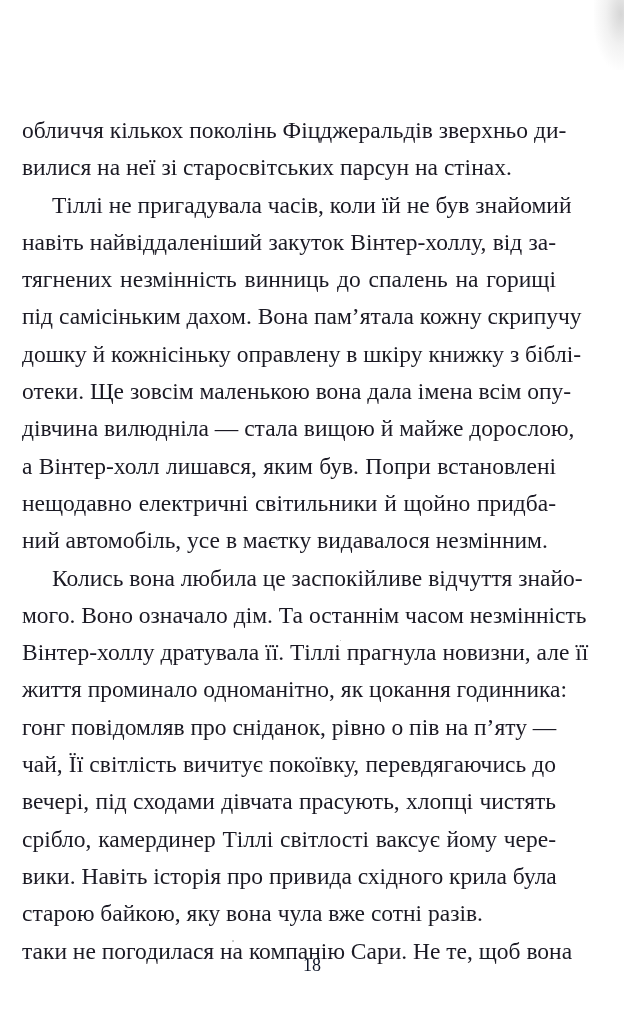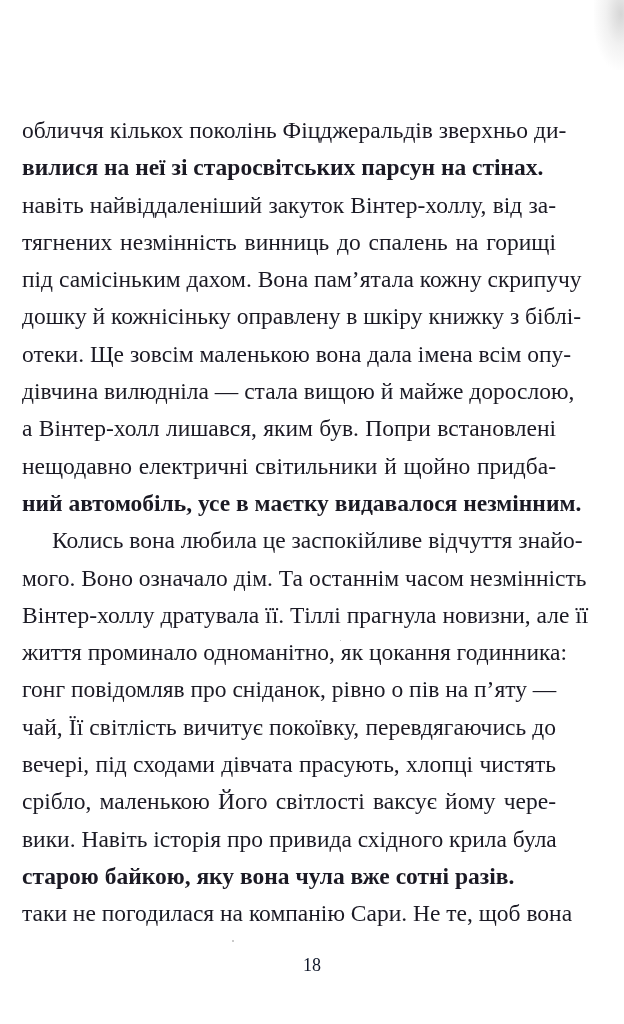--- a/index.html
+++ b/index.html
@@ -41,21 +41,20 @@
     }
     .line {
       display: block;
       white-space: nowrap;
       text-align: justify;
       text-align-last: justify;
       height: 37.3px;
     }
     .line.last {
       text-align-last: left;
-      font-weight: bold;
     }
     .line.indent {
       padding-left: 30px;
     }
     .page-number {
       position: absolute;
       left: 0;
       width: 624px;
       top: 955px;
       text-align: center;
@@ -73,37 +72,38 @@
   </style>
 </head>
 <body>
 
 <div class="page">
   <div class="corner-smudge"></div>
 
   <div class="text-block" id="text-block">
       <span class="line">обличчя кількох поколінь Фіцджеральдів зверхньо ди-</span>
       <span class="line last">вилися на неї зі старосвітських парсун на стінах.</span>
+      <span class="line indent">Тіллі не пригадувала часів, коли їй не був знайомий</span>
       <span class="line">навіть найвіддаленіший закуток Вінтер-холлу, від за-</span>
       <span class="line">тягнених незмінність винниць до спалень на горищі</span>
       <span class="line">під самісіньким дахом. Вона пам’ятала кожну скрипучу</span>
       <span class="line">дошку й кожнісіньку оправлену в шкіру книжку з біблі-</span>
       <span class="line">отеки. Ще зовсім маленькою вона дала імена всім опу-</span>
       <span class="line">дівчина вилюдніла — стала вищою й майже дорослою,</span>
       <span class="line">а Вінтер-холл лишався, яким був. Попри встановлені</span>
       <span class="line">нещодавно електричні світильники й щойно придба-</span>
       <span class="line last">ний автомобіль, усе в маєтку видавалося незмінним.</span>
       <span class="line indent">Колись вона любила це заспокійливе відчуття знайо-</span>
       <span class="line">мого. Воно означало дім. Та останнім часом незмінність</span>
       <span class="line">Вінтер-холлу дратувала її. Тіллі прагнула новизни, але її</span>
       <span class="line">життя проминало одноманітно, як цокання годинника:</span>
       <span class="line">гонг повідомляв про сніданок, рівно о пів на п’яту —</span>
       <span class="line">чай, Її світлість вичитує покоївку, перевдягаючись до</span>
       <span class="line">вечері, під сходами дівчата прасують, хлопці чистять</span>
-      <span class="line">срібло, маленькою Його світлості ваксує йому чере-</span>
+      <span class="line">срібло, камердинер Тіллі світлості ваксує йому чере-</span>
       <span class="line">вики. Навіть історія про привида східного крила була</span>
       <span class="line last">старою байкою, яку вона чула вже сотні разів.</span>
       <span class="line">таки не погодилася на компанію Сари. Не те, щоб вона</span>
     </div>
 
   <div class="page-number">18</div>
 
   <div class="speck" style="left:232px; top:940px;"></div>
   <div class="speck" style="left:340px; top:640px; width:1px; height:1px;"></div>
 </div>

